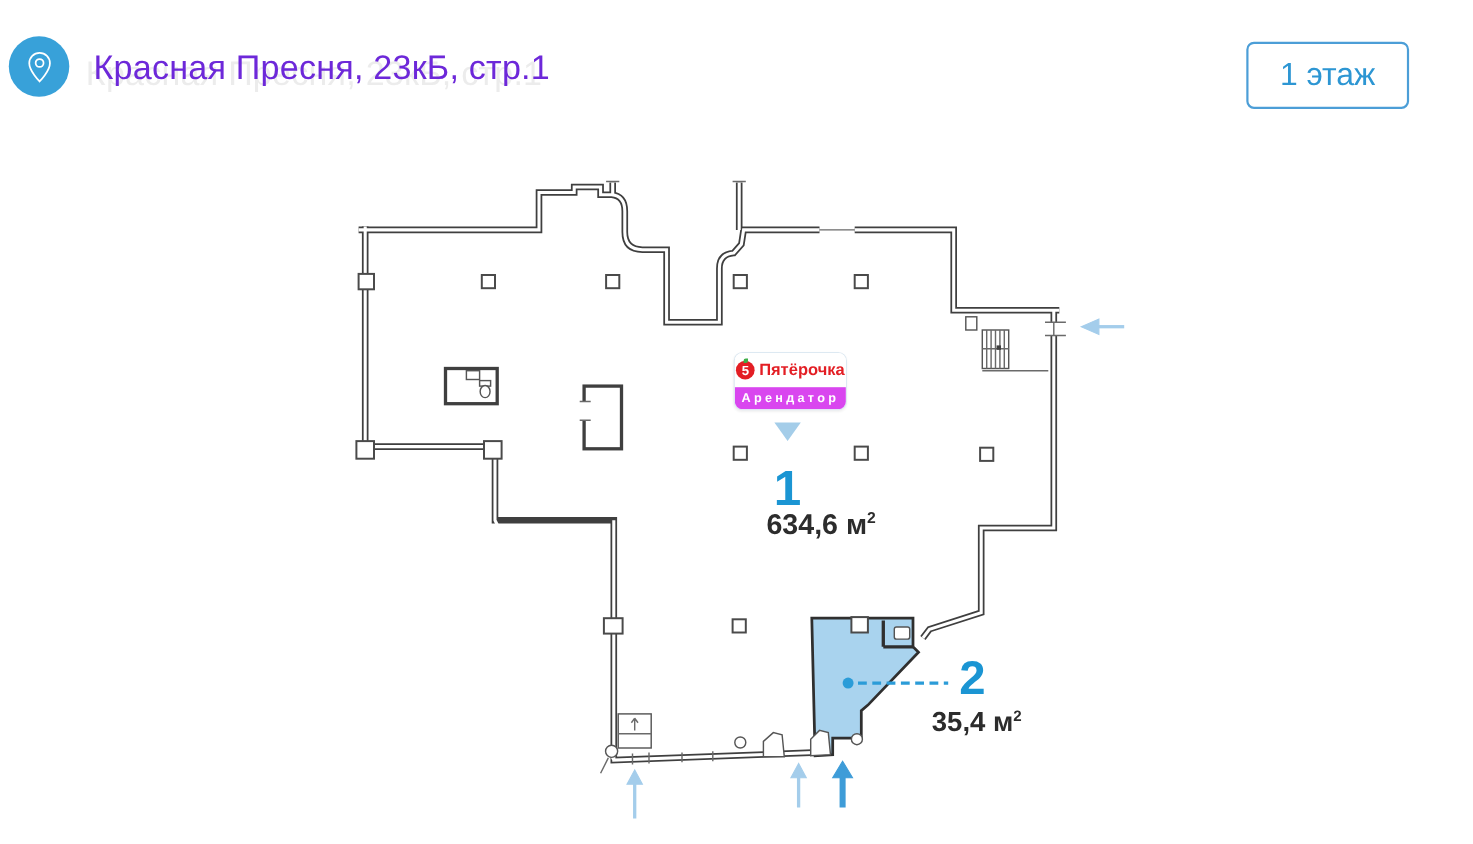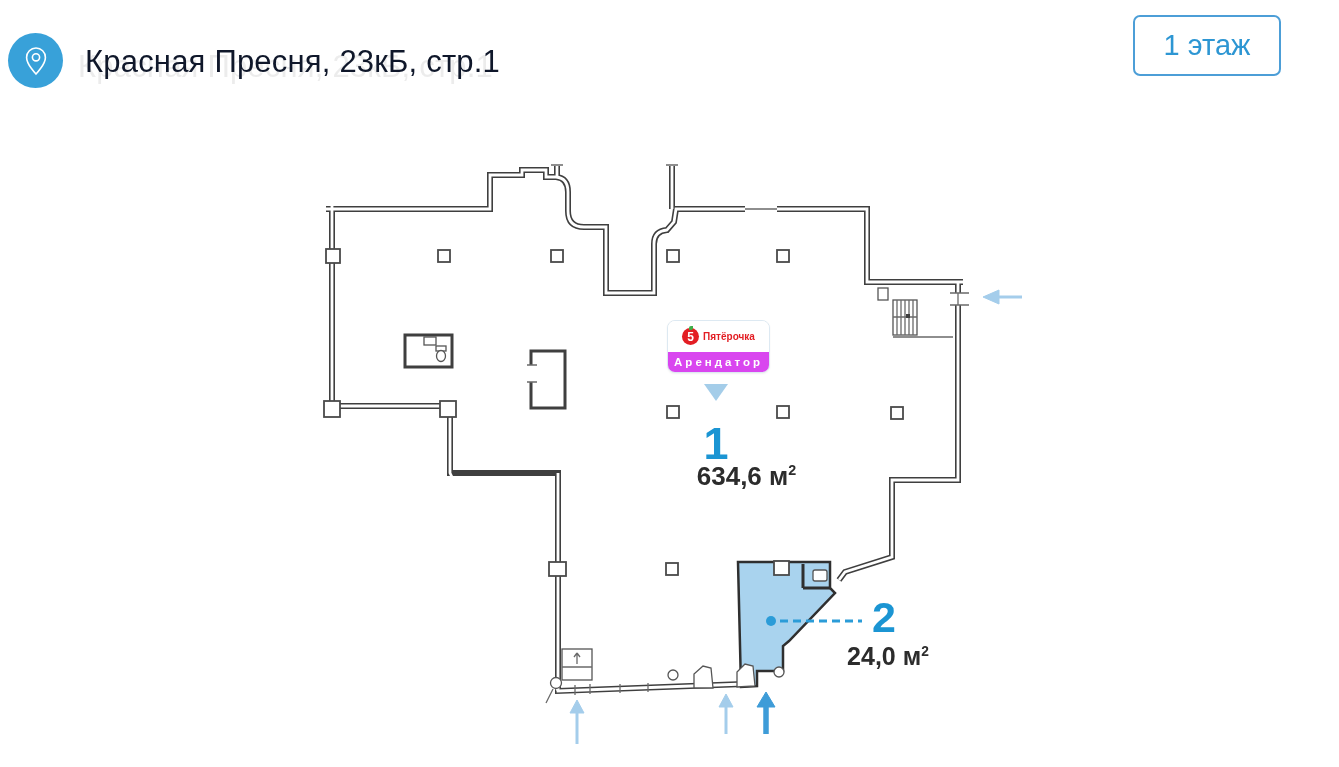--- a/index.html
+++ b/index.html
@@ -2,24 +2,24 @@
 <html><head>
 <meta charset="utf-8">
 <style>
   html,body{margin:0;padding:0;background:#fff;}
   body{font-family:"Liberation Sans", sans-serif; -webkit-font-smoothing:antialiased;}
   .stage{position:relative;width:1339px;height:767px;background:#fff;overflow:hidden;}
 
   
   .hdr-icon{position:absolute;left:8px;top:33px;width:55px;height:55px;border-radius:50%;
     background:#38a1d9;display:flex;align-items:center;justify-content:center;}
-  .hdr-title{position:absolute;left:85px;top:44px;font-size:31px;color:#0f172a;
+  .hdr-title{position:absolute;left:85px;top:44px;font-size:31px;color:#6d28d9;
     letter-spacing:.2px;white-space:nowrap;
     text-shadow:-7px 5px 0 rgba(150,150,150,0.18);}
-  .floor-btn{position:absolute;left:1133px;top:15px;width:148px;height:61px;
+  .floor-btn{position:absolute;left:1133px;top:38px;width:148px;height:61px;
     border:2px solid #4c9ed7;border-radius:7px;background:#fff;color:#2d96d3;
     font-size:29px;font-family:"Liberation Sans",sans-serif;display:flex;align-items:center;justify-content:center;
     cursor:pointer;box-sizing:border-box;}
 
   
   .plan{position:absolute;left:0;top:0;width:1339px;height:767px;pointer-events:none;}
   .wallD{fill:none;stroke:#3f3f3f;stroke-width:6;stroke-linejoin:miter;stroke-linecap:butt;}
   .wallW{fill:none;stroke:#ffffff;stroke-width:2.8;stroke-linejoin:miter;stroke-linecap:butt;}
   .thin{fill:none;stroke:#6a6a6a;stroke-width:1.3;}
   .col{fill:#ffffff;stroke:#4a4a4a;stroke-width:1.8;}
@@ -31,21 +31,21 @@
   .arrL{stroke:#a4cdeb;fill:#a4cdeb;}
   .arrD{stroke:#3e9cd8;fill:#3e9cd8;}
 
   
   .badge{position:absolute;left:667px;top:320px;width:101px;border-radius:8px;overflow:hidden;
     border:1px solid #dde9f2;box-shadow:0 1px 2px rgba(0,0,0,.06);background:#fff;}
   .badge-brand{height:31px;display:flex;align-items:center;justify-content:center;gap:4px;background:#fff;}
   .logo5{width:17px;height:17px;border-radius:50%;background:#e31e24;color:#fff;font-weight:bold;
     font-size:12px;display:flex;align-items:center;justify-content:center;position:relative;}
   .logo5::after{content:"";position:absolute;top:-2px;left:7px;width:4px;height:4px;border-radius:50% 0;background:#3fae49;}
-  .brand-txt{color:#e31e24;font-size:10px;font-weight:bold;}
+  .brand-txt{color:#e31e24;font-size:15px;font-weight:bold;}
   .badge-strip{height:20px;background:#d946ef;color:#fff;font-size:11.5px;font-weight:bold;
     letter-spacing:3px;display:flex;align-items:center;justify-content:center;}
   .badge-tri{position:absolute;left:704px;top:384px;width:0;height:0;
     border-left:12px solid transparent;border-right:12px solid transparent;border-top:17px solid #a4cde9;}
 
   
   .unum{position:absolute;color:#1b95d3;font-weight:bold;text-align:center;line-height:1;}
   .uarea{position:absolute;color:#2c2c2c;font-weight:bold;text-align:center;line-height:1;}
   .u1-num{left:694px;top:421px;width:44px;font-size:45px;}
   .u1-area{left:669px;top:463px;width:155px;font-size:26px;}
@@ -160,16 +160,16 @@
     <div class="badge-strip">Арендатор</div>
   </div>
   <div class="badge-tri"></div>
 
   <div class="unum u1-num">1</div>
   <div class="uarea u1-area">
     <span>634,6 м</span><sup>2</sup>
   </div>
   <div class="unum u2-num">2</div>
   <div class="uarea u2-area">
-    <span>24,0 м</span><sup>2</sup>
+    <span>35,4 м</span><sup>2</sup>
   </div>
 
 </div>
 
 </body></html>

